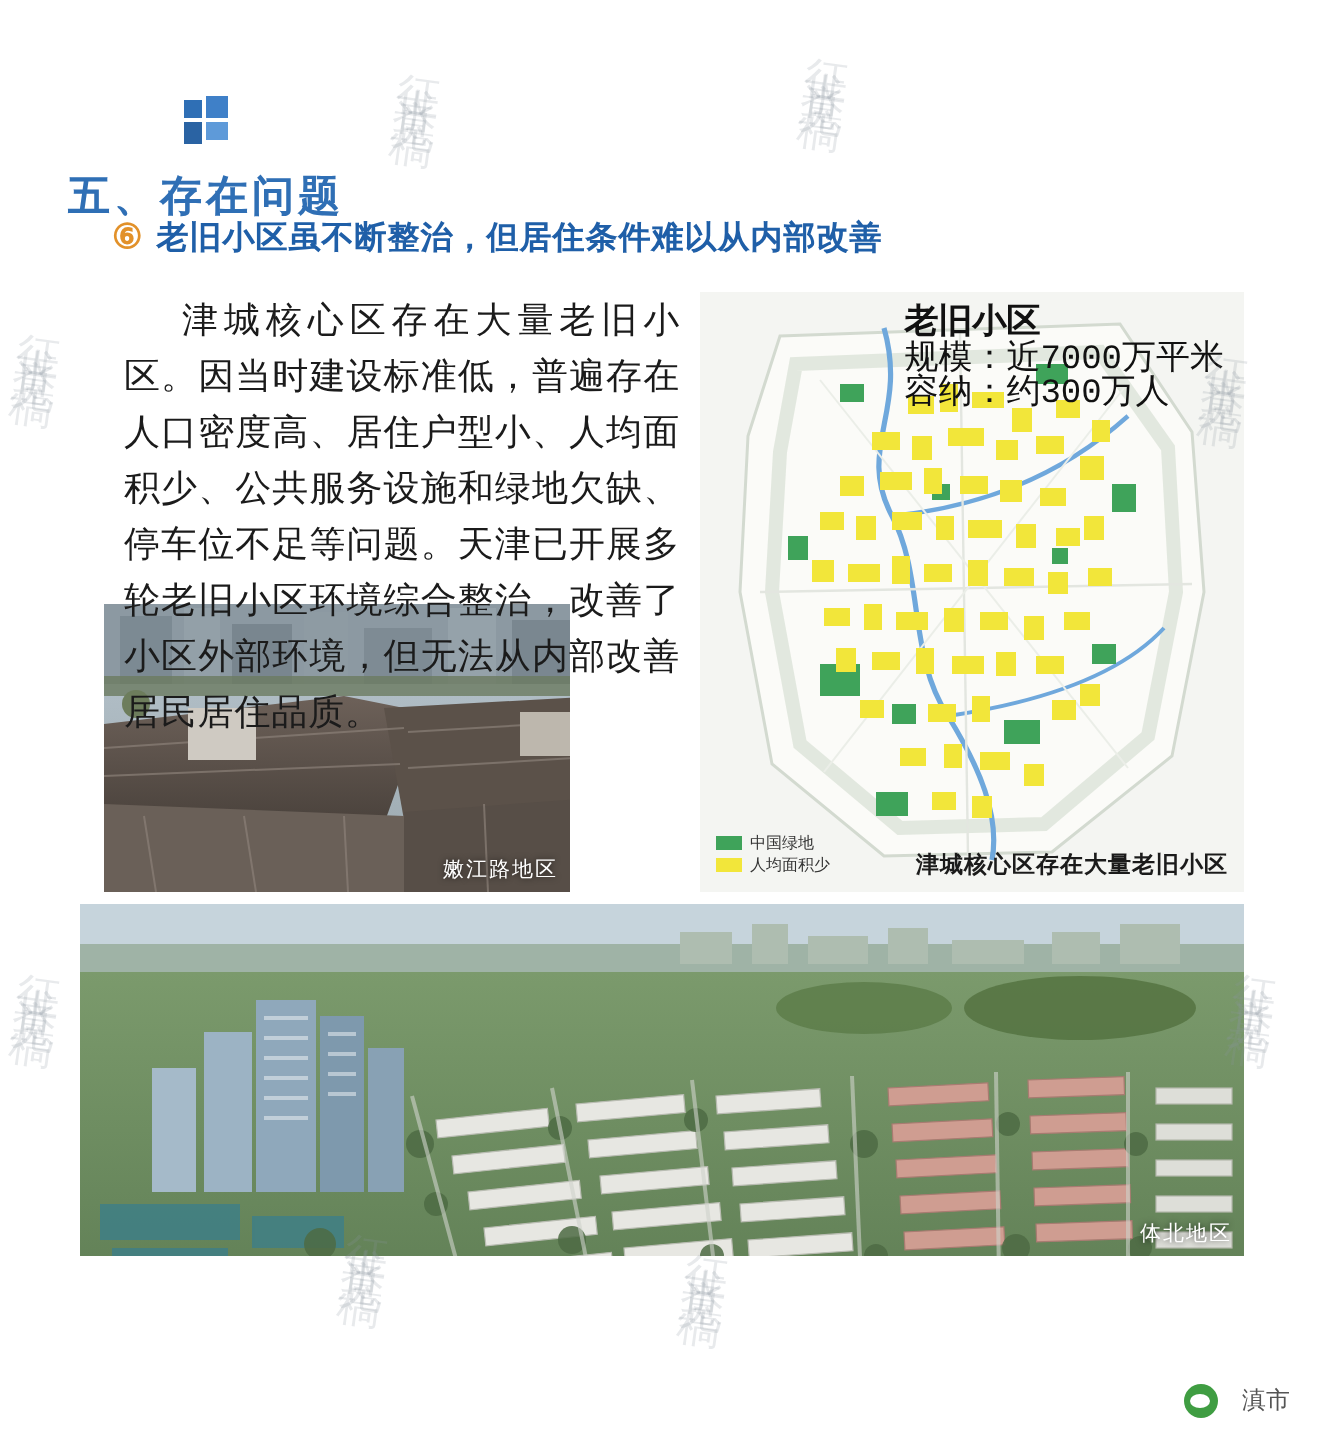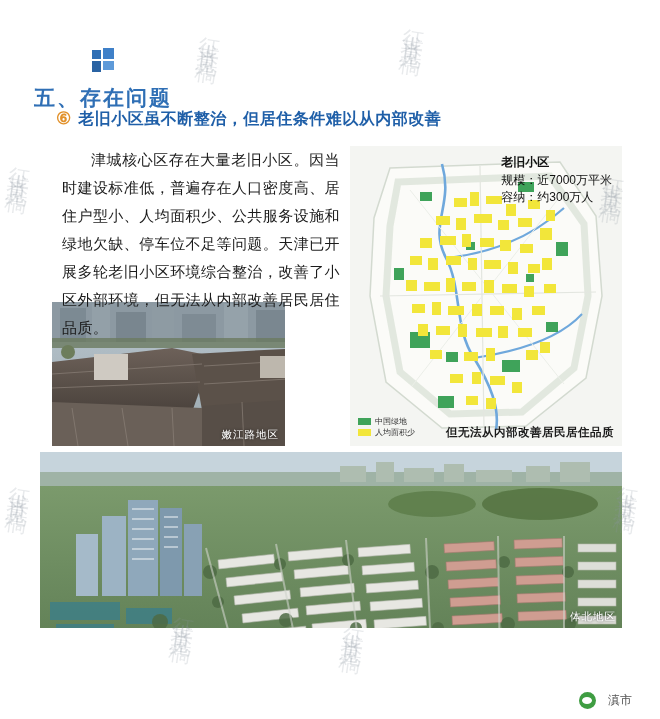--- a/index.html
+++ b/index.html
@@ -88,21 +88,21 @@
     color: #1f5fa8;
     letter-spacing: 0.5px;
   }
 
   
   .body-text {
     position: absolute;
     left: 62px;
     top: 146px;
     width: 278px;
-    font-size: 15px;
+    font-size: 18px;
     line-height: 28px;
     color: #1b1b1b;
     text-align: justify;
     text-indent: 29px;
     letter-spacing: 0.4px;
     z-index: 3;
     font-family: "Liberation Sans", sans-serif;
   }
 
   
@@ -129,23 +129,24 @@
     font-size: 11.5px;
     font-weight: bold;
     color: #1b1b1b;
     letter-spacing: .5px;
   }
   .map-callout {
     position: absolute;
     right: 10px;
     top: 8px;
     text-align: left;
-    font-size: 12px;
+    font-size: 17px;
     line-height: 17px;
     color: #111;
+    font-family: Liberation Mono, monospace;
   }
   .map-callout .cap { font-weight: bold; display:block; margin-bottom:1px;}
   .map-legend {
     position: absolute;
     left: 8px;
     bottom: 8px;
     font-size: 8px;
     line-height: 11px;
     color: #333;
   }
@@ -182,21 +183,21 @@
     font-size: 10.5px;
     color: #ffffff;
     letter-spacing: 1px;
     text-shadow: 0 0 3px rgba(0,0,0,.7);
     z-index: 4;
   }
 
   
   .footer {
     position: absolute;
-    right: 28px;
+    right: 15px;
     bottom: 10px;
     display: flex;
     align-items: center;
     gap: 12px;
     z-index: 6;
   }
   .wechat-badge {
     width: 17px; height: 17px;
     border-radius: 50%;
     background: #3f9d42;
@@ -339,21 +340,21 @@
     <div class="row">
       <span class="sw green"></span>
       <span>中国绿地</span>
     </div>
     <div class="row">
       <span class="sw yellow"></span>
       <span>人均面积少</span>
     </div>
   </div>
 
-  <div class="map-title">但无法从内部改善居民居住品质</div>
+  <div class="map-title">津城核心区存在大量老旧小区</div>
 </div>
 
 <div class="photo1">
   <svg width="286" height="144" style="position:absolute;left:0;top:0;">
     <defs>
       <linearGradient id="sky1" x1="0" y1="0" x2="0" y2="1">
         <stop offset="0%" stop-color="#b9c6cf"></stop>
           <stop offset="100%" stop-color="#9aa7ad"></stop>
       </linearGradient>
       <linearGradient id="roof1" x1="0" y1="0" x2="0" y2="1">

